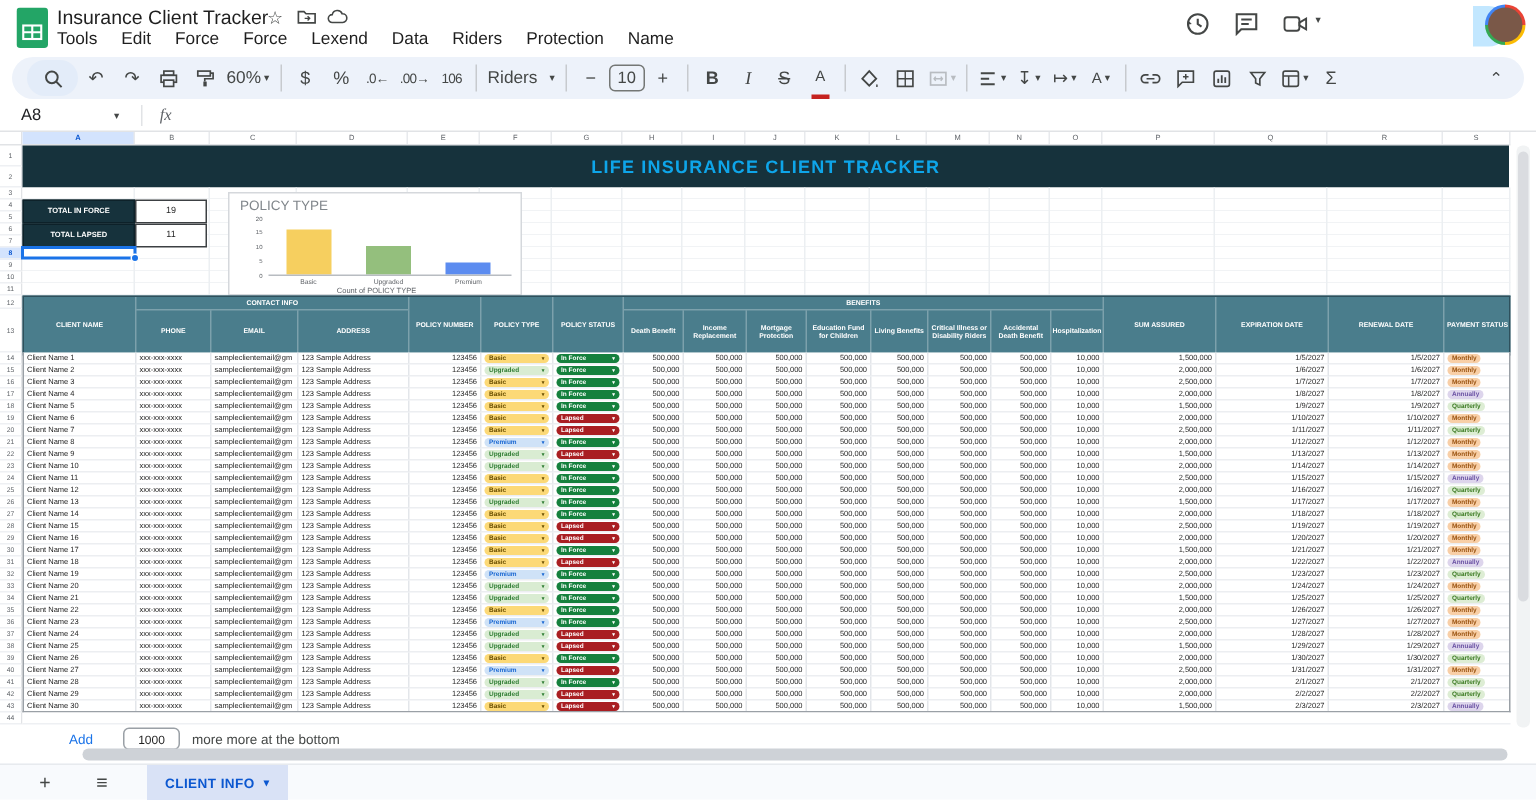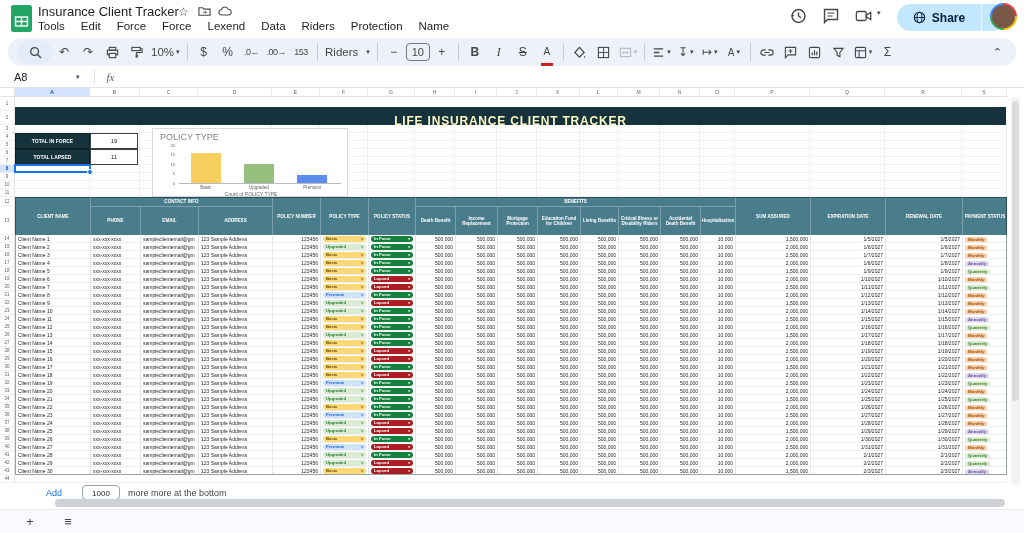--- a/index.html
+++ b/index.html
@@ -50,22 +50,22 @@
   #colstrip .cl { font-size:5px; color:#5f6368; text-align:center; line-height:9px;
     border-right:1px solid #e8eaed; overflow:hidden; }
   #colstrip .cl.sel { background:#d3e3fd; color:#0b57d0; font-weight:bold; }
   #select-all { position:absolute; left:0; top:88px; width:15px; height:9px; background:#fff;
     border-right:1px solid #e1e3e6; border-bottom:1px solid #e1e3e6; }
   #rowstrip { position:absolute; left:0; top:97px; width:15px; }
   #rowstrip .rn { font-size:4.5px; color:#5f6368; text-align:center; border-bottom:1px solid #eef0f3;
     border-right:1px solid #e1e3e6; overflow:hidden; }
   #rowstrip .rn.sel { background:#d3e3fd; color:#0b57d0; font-weight:bold; }
   
-  #banner { position:absolute; left:15px; top:107px; width:991px; height:28px; background:var(--banner_bg);
-    color:#fef9c3; display:flex; align-items:center; justify-content:center; font-weight:bold;
+  #banner { position:absolute; left:15px; top:97px; width:991px; height:28px; background:var(--banner_bg);
+    color:#0ea5e9; display:flex; align-items:center; justify-content:center; font-weight:bold;
     font-size:12px; letter-spacing:0.8px; }
   #prestrip { position:absolute; left:15px; top:125px; width:992px; height:72px;
     background:repeating-linear-gradient(to bottom, #fff 0 7px, #f1f3f5 7px 8px); }
   .preline { position:absolute; top:0; width:1px; height:72px; background:#eceff2; }
   .tot-label { position:absolute; left:15px; width:75px; height:16px; background:var(--banner_bg);
     color:#fff; font-size:5px; font-weight:bold; display:flex; align-items:center; justify-content:center;
     border:1px solid #0d2129; }
   .tot-value { position:absolute; left:90px; width:48px; height:16px; background:#fff; color:#1f1f1f;
     font-size:6px; display:flex; align-items:center; justify-content:center; border:1px solid #3c4043; }
   #selection { position:absolute; left:14px; top:164px; width:77px; height:9px;
@@ -160,28 +160,20 @@
   <svg class="tr-ic" style="left:822px" viewBox="0 0 18 18">
     <path d="M2.5 2.5h13v10h-10l-3 3z" fill="none" stroke="#444746" stroke-width="1.4"></path>
     <path d="M5.5 6h7M5.5 9h5" stroke="#444746" stroke-width="1.2"></path>
   </svg>
   <svg class="tr-ic" style="left:855px" viewBox="0 0 20 18">
     <rect x="1.5" y="4" width="11" height="10" rx="2" fill="none" stroke="#444746" stroke-width="1.4"></rect>
     <path d="M12.5 8l5-3v8l-5-3z" fill="none" stroke="#444746" stroke-width="1.4"></path>
   </svg>
   <div class="title-ic" style="left:877px;top:9px;font-size:7px">▾</div>
 
-  <div id="share-btn">
-    <svg width="13" height="13" viewBox="0 0 14 14">
-      <circle cx="7" cy="7" r="5.6" fill="none" stroke="#001d35" stroke-width="1.2"></circle>
-      <ellipse cx="7" cy="7" rx="2.6" ry="5.6" fill="none" stroke="#001d35" stroke-width="1"></ellipse>
-      <path d="M1.5 7h11" stroke="#001d35" stroke-width="1"></path>
-    </svg>
-    <span>Share</span>
-  </div>
   <div id="share-drop">▼</div>
   <div id="avatar">
       <div class="inner"></div>
     </div>
 </div>
 
 <div id="toolbar">
   <div class="tb" style="background:#e3ecf9;border-radius:12px;width:34px">
     <svg width="13" height="13" viewBox="0 0 14 14">
         <circle cx="6" cy="6" r="4.2" fill="none" stroke="#444746" stroke-width="1.4"></circle>
@@ -198,29 +190,29 @@
       </svg>
   </div>
   <div class="tb">
     <svg width="13" height="13" viewBox="0 0 14 14">
         <rect x="2" y="1.5" width="9" height="3.5" fill="none" stroke="#444746" stroke-width="1.2"></rect>
         <path d="M11 3h2v4H7v2" fill="none" stroke="#444746" stroke-width="1.2"></path>
         <rect x="6" y="9" width="2.4" height="3.5" fill="#444746"></rect>
       </svg>
   </div>
   <div class="tb" id="tb-zoom">
-      <span>10%</span>
+      <span>60%</span>
       <span class="tb-dd">▾</span>
     </div>
   <div class="tb-sep"></div>
   <div class="tb">$</div>
   <div class="tb">%</div>
   <div class="tb tb-small"><span>.0</span>←</div>
   <div class="tb tb-small"><span>.00</span>→</div>
-  <div class="tb tb-small">153</div>
+  <div class="tb tb-small">106</div>
   <div class="tb-sep"></div>
   <div class="tb" id="tb-font">
       <span>Riders</span>
       <span class="tb-dd" style="margin-left:8px">▾</span>
     </div>
   <div class="tb-sep"></div>
   <div class="tb">−</div>
   <div class="tb" id="tb-fontsize-box">10</div>
   <div class="tb">+</div>
   <div class="tb-sep"></div>
@@ -1386,13 +1378,17 @@
   <div id="add-suffix">more more at the bottom</div>
 </div>
 <div id="hscroll"></div>
 <div id="vscroll">
     <div class="thumb"></div>
   </div>
 
 <div id="footer">
   <div class="f-ic">+</div>
   <div class="f-ic">≡</div>
+  <div id="sheet-tab">
+    <span>CLIENT INFO</span>
+    <span class="dd">▾</span>
+  </div>
 </div>
 
 </body></html>

